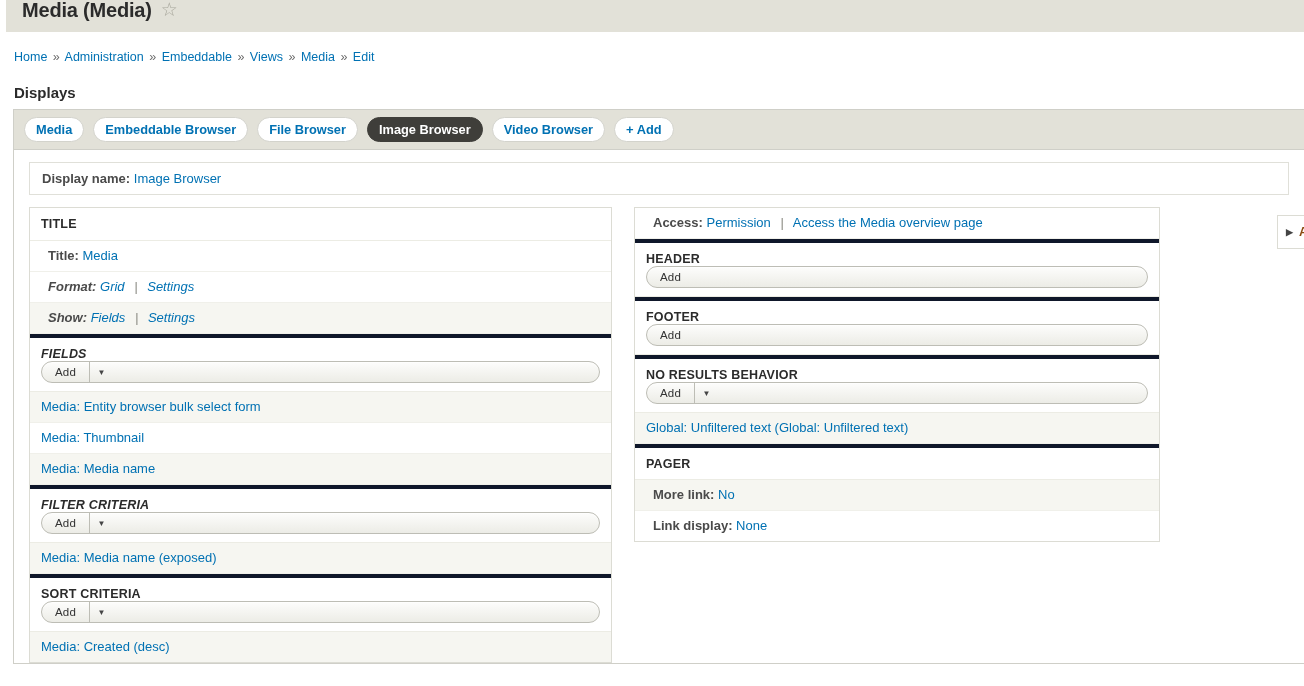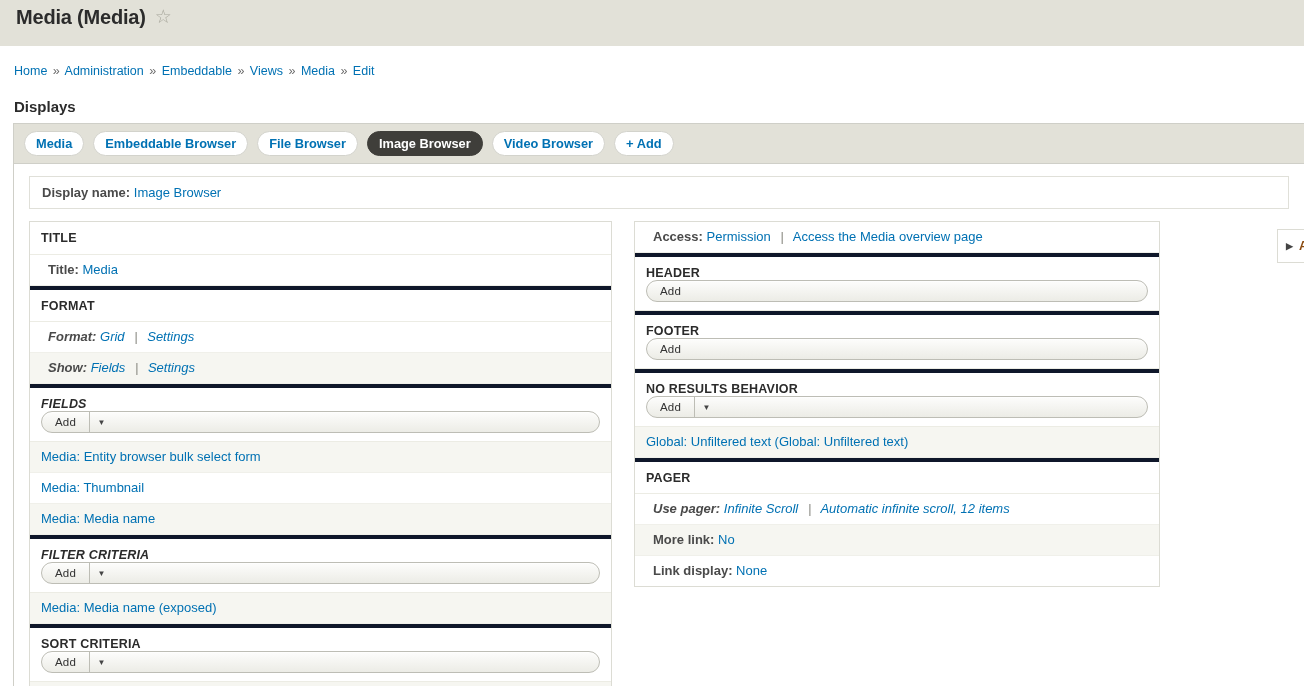--- a/index.html
+++ b/index.html
@@ -9,24 +9,25 @@
     background: #ffffff;
     font-family: "Liberation Sans", sans-serif;
     font-size: 13px;
     color: #3b3b3b;
     overflow: hidden;
   }
 
   
   .page-title-bar {
     background: #e2e1d8;
-    height: 46px;
+    height: 32px;
     display: flex;
     align-items: center;
     padding: 0 0 12px 16px;
+    margin-left: 6px;
   }
   .page-title {
     font-size: 20px;
     font-weight: bold;
     color: #2b2b2b;
     letter-spacing: -0.2px;
   }
   .star-icon {
     margin-left: 9px;
     display: inline-block;
@@ -263,23 +264,20 @@
     <div class="col-left panel">
 
       <div class="bucket-title">
         <span>TITLE</span>
       </div>
       <div class="row plain">
         <span class="lbl">Title:</span>
         <a href="#">Media</a>
       </div>
 
-      <div class="bucket-title topborder">
-        <span>FORMAT</span>
-      </div>
       <div class="row plain it">
         <span class="lbl">Format:</span>
         <a href="#">Grid</a>
         <span class="bar">|</span>
         <a href="#">Settings</a>
       </div>
       <div class="row odd it">
         <span class="lbl">Show:</span>
         <a href="#">Fields</a>
         <span class="bar">|</span>
@@ -356,26 +354,20 @@
           <span class="arrow">▼</span>
         </span>
       </div>
       <div class="row odd item">
         <a href="#">Global: Unfiltered text (Global: Unfiltered text)</a>
       </div>
 
       <div class="bucket-title topborder">
         <span>PAGER</span>
       </div>
-      <div class="row plain it">
-        <span class="lbl">Use pager:</span>
-        <a href="#">Infinite Scroll</a>
-        <span class="bar">|</span>
-        <a href="#">Automatic infinite scroll, 12 items</a>
-      </div>
       <div class="row odd">
         <span class="lbl">More link:</span>
         <a href="#">No</a>
       </div>
       <div class="row plain nob">
         <span class="lbl">Link display:</span>
         <a href="#">None</a>
       </div>
     </div>
 

